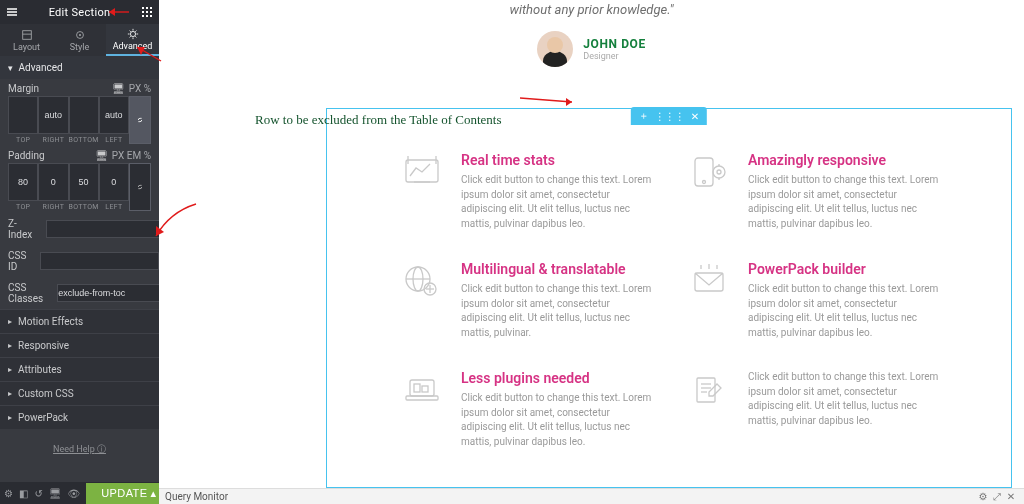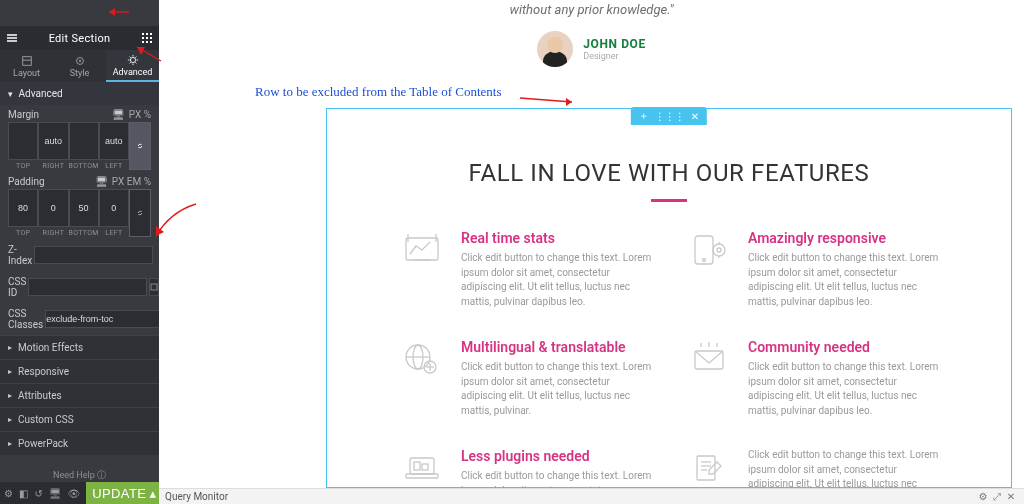--- a/index.html
+++ b/index.html
@@ -1,20 +1,20 @@
 <!DOCTYPE html>
 <html><head>
 <meta charset="utf-8">
 <style>
   * { box-sizing: border-box; margin: 0; padding: 0; }
   body { font-family: -apple-system, BlinkMacSystemFont, "Segoe UI", Roboto, Arial, sans-serif; background: #fff; width: 1024px; height: 504px; overflow: hidden; position: relative; }
 
   
   .panel { position: absolute; left: 0; top: 0; width: 159px; height: 504px; background: #383a40; color: #c9caccee; font-size: 10px; display: flex; flex-direction: column; }
-  .panel-header { background: #2a2c32; height: 24px; display: flex; align-items: center; padding: 0 6px; color: #fff; margin-top: 26px; }
+  .panel-header { background: #2a2c32; height: 24px; display: flex; align-items: center; padding: 0 6px; color: #fff; }
   .panel-header .title { flex: 1; text-align: center; font-size: 11px; letter-spacing: .3px; }
   .burger, .apps { width: 12px; height: 12px; display:inline-block; }
   .burger svg, .apps svg { width:12px; height:12px; }
 
   .tabs { display: flex; background: #2f3137; height: 32px; }
   .tab { flex: 1; text-align: center; color: #a5a7ab; font-size: 9px; display: flex; flex-direction: column; align-items: center; justify-content: center; gap:1px; cursor: pointer; }
   .tab.active { color: #fff; border-bottom: 2px solid #5fb3e0; background:#33363d; }
   .tab svg { width: 12px; height: 12px; }
 
   .accordion-hdr { background: #33363d; padding: 6px 8px; color: #e5e6e8; font-size: 10px; display:flex; align-items:center; gap:6px; cursor:pointer; }
@@ -25,39 +25,39 @@
   .control-row .icons { color:#a5a7ab; display:flex; gap:4px; }
 
   .spacing-group { display:flex; padding:0 8px 2px; gap:0; }
   .spacing-cell { flex:1; }
   .spacing-cell input { width:100%; background:#2b2d33; border:1px solid #494b52; color:#dcdde0; text-align:center; font-size:9px; padding:13px 0; }
   .spacing-cell .lbl { text-align:center; font-size:7px; color:#8e9094; margin-top:2px; letter-spacing:.3px; }
   .link-btn { width:22px; display:flex; align-items:center; justify-content:center; background:#545761; border:1px solid #5b5e68; }
   .link-btn.off { background:#2b2d33; }
   .link-btn svg { width:10px; height:10px; stroke:#fff; }
 
-  .input-row { display:flex; align-items:center; padding:5px 8px; gap:2px; }
+  .input-row { display:flex; align-items:center; padding:5px 8px; gap:14px; }
   .input-row .label { width:52px; color:#c9cacc; }
   .input-row input { flex:1; background:#2b2d33; border:1px solid #494b52; color:#dcdde0; font-size:9px; padding:3px 0; }
   .input-row .dyn { width:14px; height:18px; background:#2b2d33; border:1px solid #494b52; display:flex; align-items:center; justify-content:center; }
 
   .collapsed { background:#2f3137; padding:6px 8px; color:#c9cacc; font-size:10px; display:flex; align-items:center; gap:6px; cursor:pointer; border-top:1px solid #3e4047; }
   .collapsed .caret { font-size:8px; }
 
-  .need-help { text-align:center; color:#8e9094; padding:14px 0 0; font-size:9px; }
+  .need-help { text-align:center; color:#8e9094; padding:14px 0 0; font-size:9px;text-decoration:underline; }
 
   .panel-footer { margin-top:auto; height:22px; background:#2a2c32; display:flex; align-items:center; padding:0 4px; gap:6px; }
   .panel-footer .ftr-ico { width:14px; text-align:center; color:#9a9ca0; cursor:pointer; font-size:10px; }
-  .update-btn { margin-left:auto; background:#7cb342; color:#fff; font-size:13px; padding:4px 6px; border:none; display:flex; align-items:center; gap:3px; cursor:pointer; letter-spacing:.4px; }
+  .update-btn { margin-left:auto; background:#7cb342; color:#fff; font-size:11px; padding:4px 15px; border:none; display:flex; align-items:center; gap:3px; cursor:pointer; letter-spacing:.4px; }
 
   .panel-nub { position:absolute; left:159px; top:248px; width:8px; height:24px; background:#383a40; border-radius:0 3px 3px 0; display:flex; align-items:center; justify-content:center; color:#c9cacc; font-size:8px; cursor:pointer; }
 
   
   .anno-svg { position:absolute; pointer-events:none; }
-  .anno-text { position:absolute; color:#1d4ed8; font-family: "Times New Roman", serif; font-size:13px; }
+  .anno-text { position:absolute; color:#14532d; font-family: "Times New Roman", serif; font-size:13px;margin-top:28px; }
 
   
   .canvas { position:absolute; left:159px; top:0; right:0; bottom:16px; background:#fff; overflow:hidden; }
   .quote { text-align:center; color:#6e6e6e; font-style:italic; font-size:13px; padding-top:2px; }
   .author { display:flex; align-items:center; justify-content:center; gap:10px; margin-top:14px; }
   .avatar { width:36px; height:36px; border-radius:50%; background:#e9d2c2; position:relative; overflow:hidden; }
   .avatar::before { content:""; position:absolute; bottom:-4px; left:6px; width:24px; height:20px; background:#222; border-radius:50% 50% 40% 40%; }
   .avatar::after  { content:""; position:absolute; top:6px; left:10px; width:16px; height:16px; background:#e9c7a7; border-radius:50%; }
   .author-meta { text-align:left; }
   .author-name { color:#15803d; font-weight:700; font-size:12px; letter-spacing:.6px; }
@@ -237,21 +237,20 @@
     </div>
   </div>
 
   <div class="section-outline">
     <div class="section-tab">
       <span>＋</span>
       <span>⋮⋮⋮</span>
       <span>✕</span>
     </div>
 
-    <h2 class="feat-heading">FALL IN LOVE WITH OUR FEATURES</h2>
     <div class="pink-rule"></div>
 
     <div class="feature-grid">
       <div class="feature">
         <div class="icon-box">
             <svg width="44" height="36" viewBox="0 0 44 36">
               <rect x="6" y="6" width="32" height="22" rx="2"></rect>
               <polyline points="10,22 16,14 22,18 30,10"></polyline>
               <line x1="14" y1="28" x2="30" y2="28"></line>
               <line x1="8" y1="2" x2="8" y2="10"></line>
@@ -299,21 +298,21 @@
         <div class="icon-box">
             <svg width="44" height="36" viewBox="0 0 44 36">
               <rect x="8" y="10" width="28" height="18" rx="2"></rect>
               <polyline points="8,10 22,22 36,10"></polyline>
               <line x1="14" y1="6" x2="14" y2="2"></line>
               <line x1="22" y1="6" x2="22" y2="1"></line>
               <line x1="30" y1="6" x2="30" y2="2"></line>
             </svg>
           </div>
         <div>
-            <h3>Community needed</h3>
+            <h3>PowerPack builder</h3>
             <p>Click edit button to change this text. Lorem ipsum dolor sit amet, consectetur adipiscing elit. Ut elit tellus, luctus nec mattis, pulvinar dapibus leo.</p>
           </div>
       </div>
       <div class="feature">
         <div class="icon-box">
             <svg width="44" height="36" viewBox="0 0 44 36">
               <rect x="10" y="8" width="24" height="16" rx="2"></rect>
               <rect x="6" y="24" width="32" height="4" rx="1"></rect>
               <rect x="14" y="12" width="6" height="8"></rect>
               <rect x="22" y="14" width="6" height="6"></rect>

